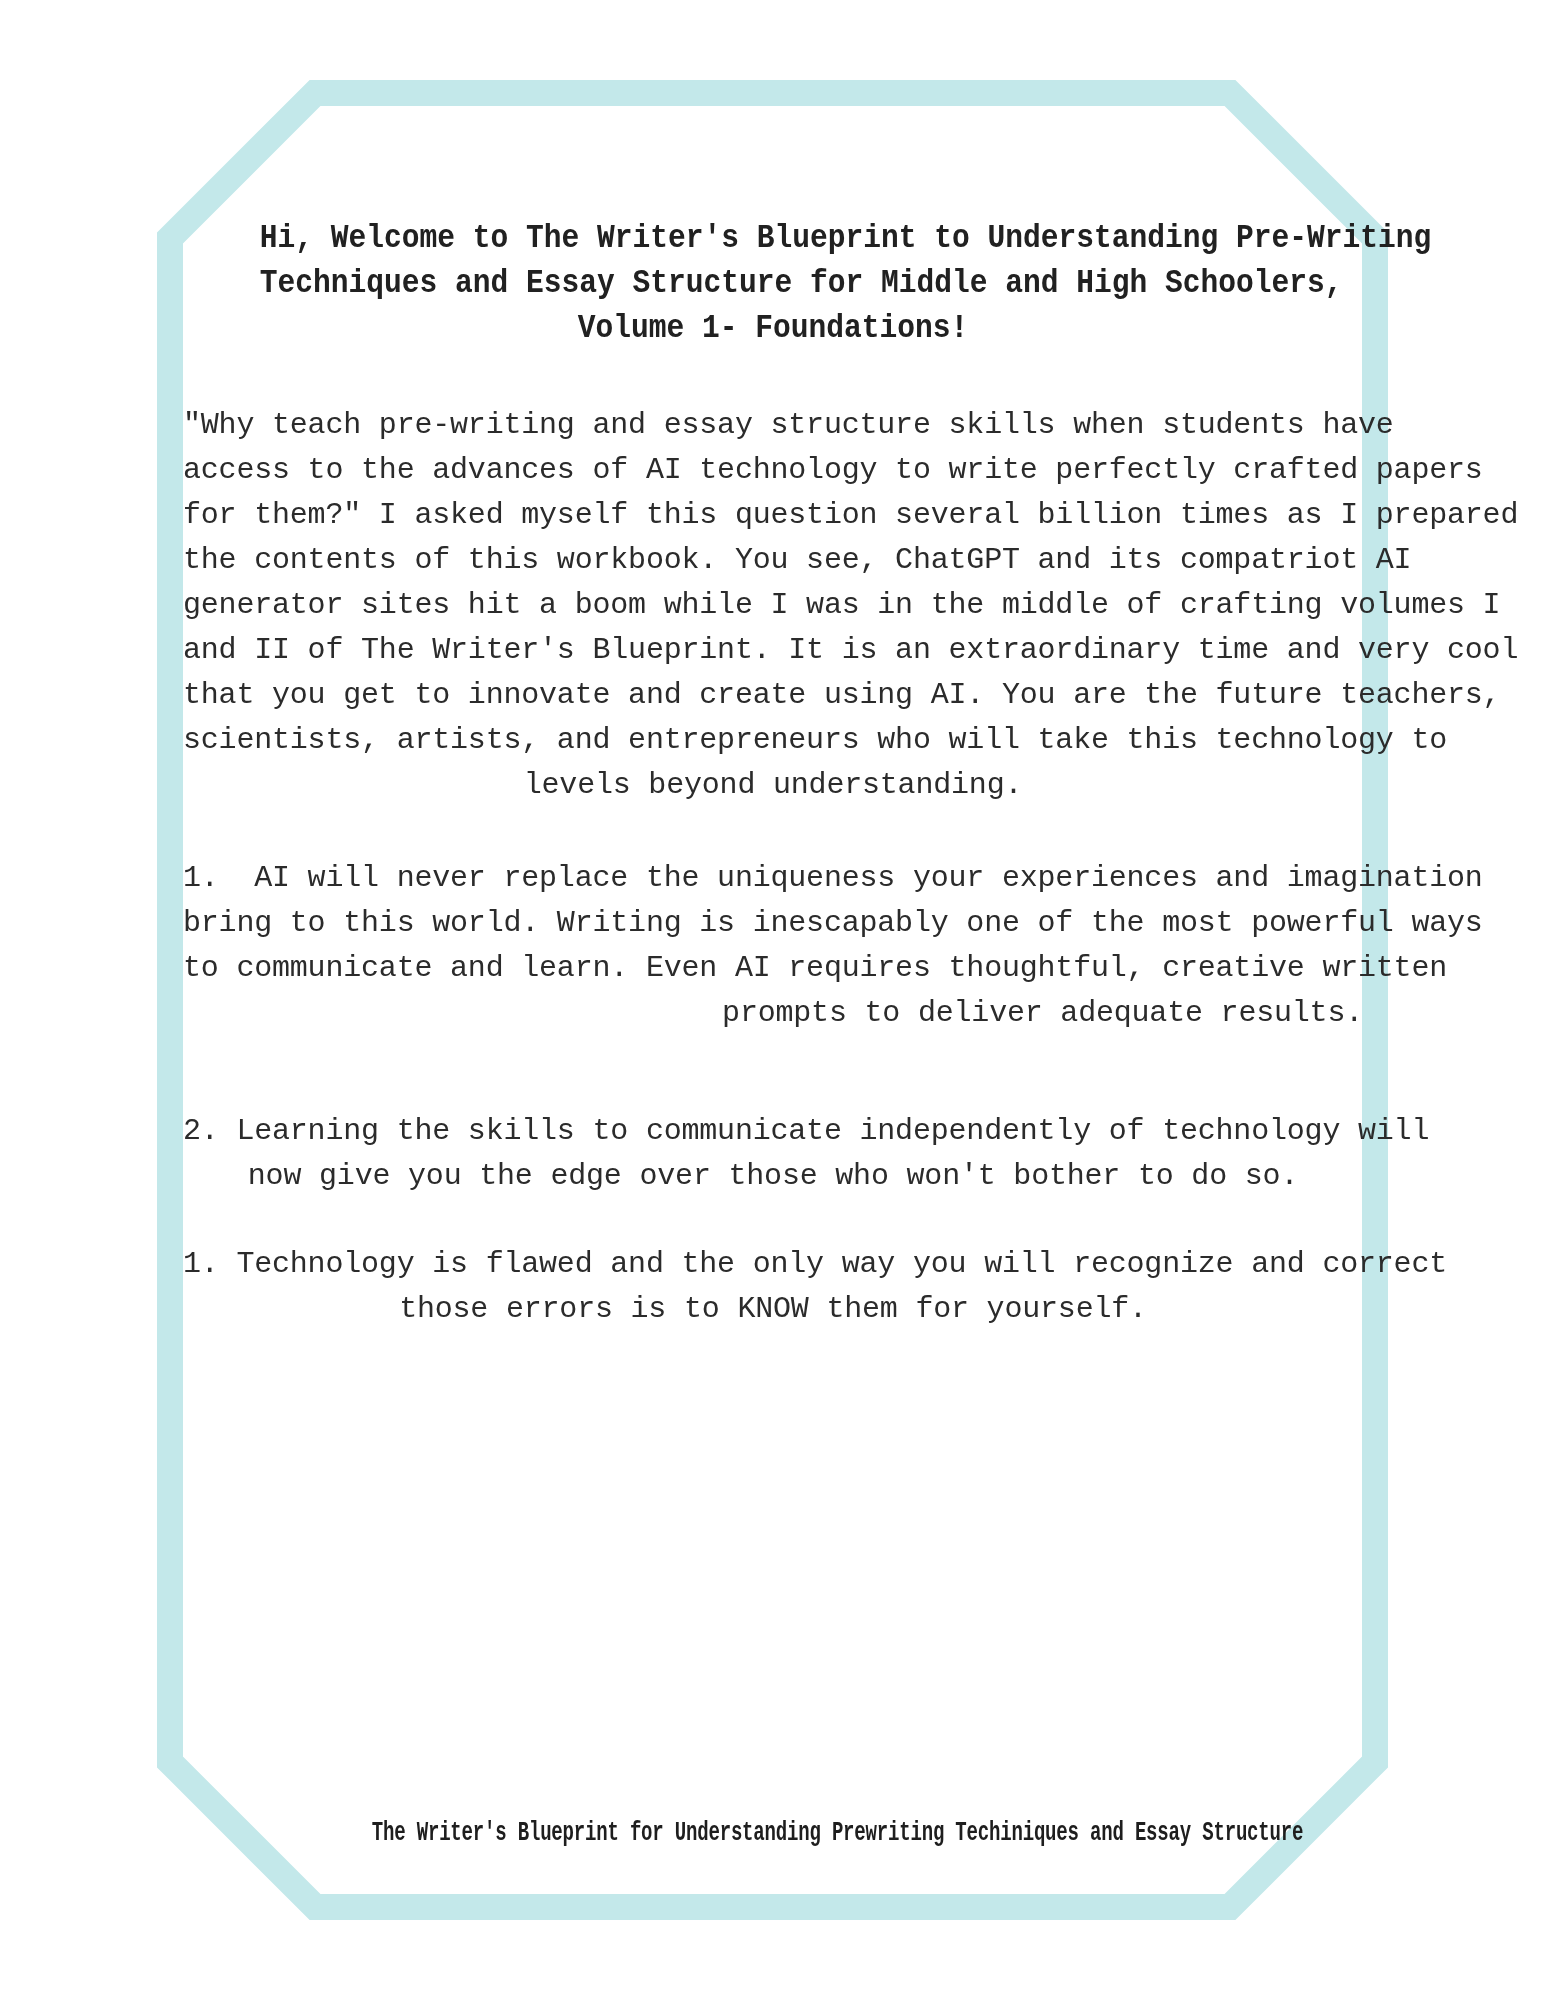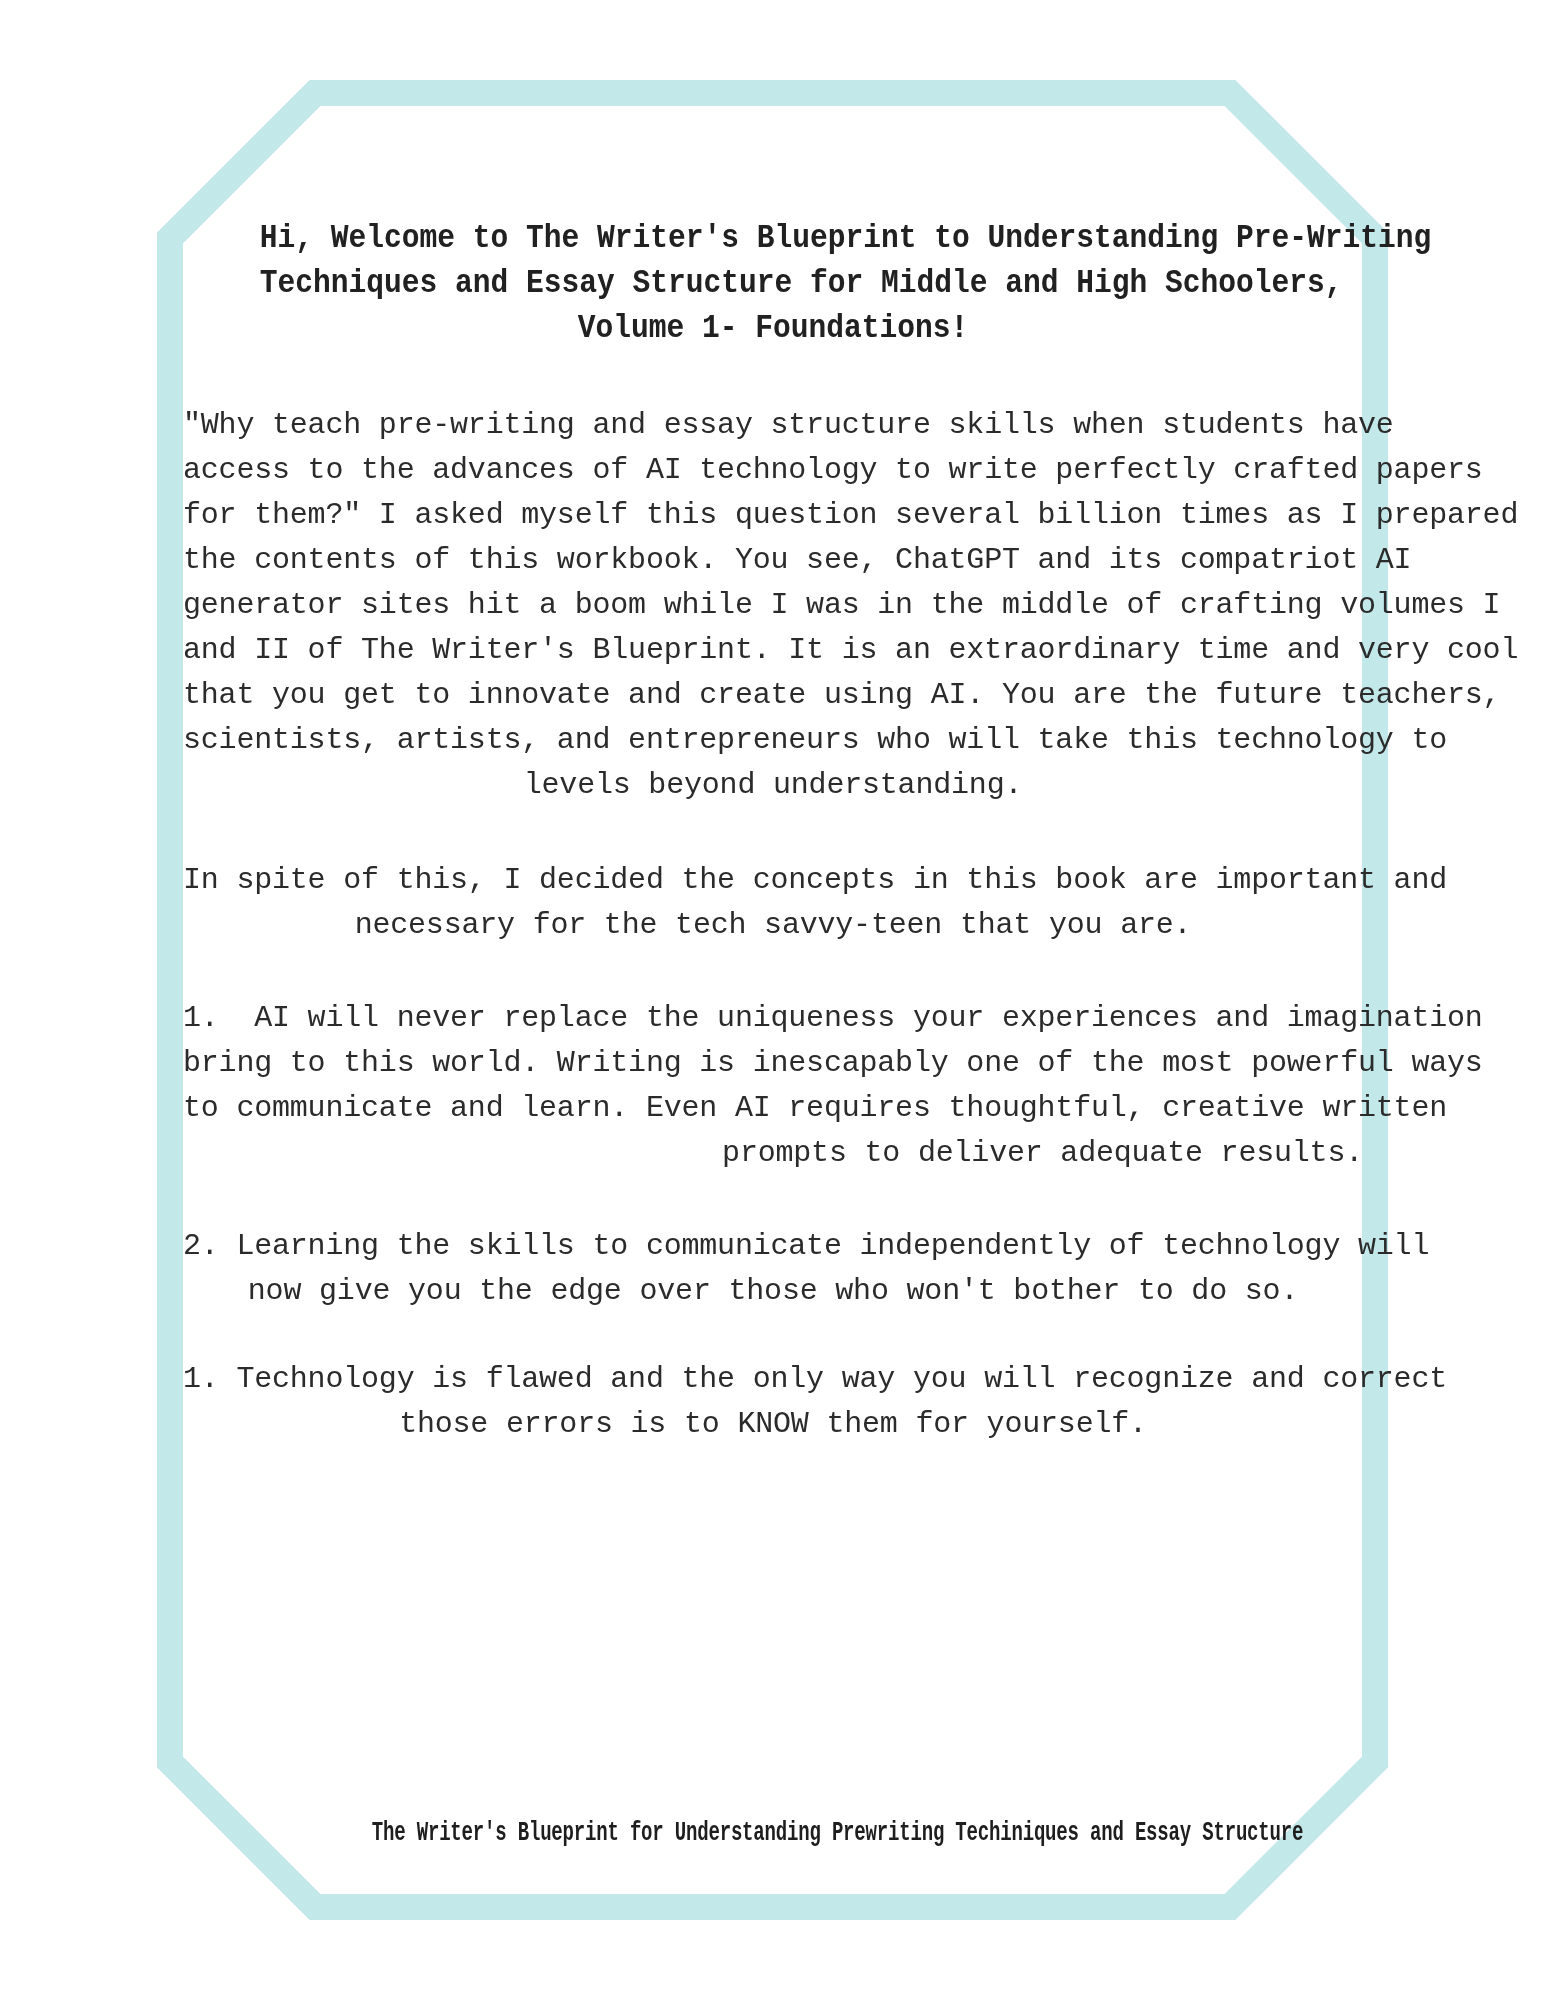--- a/index.html
+++ b/index.html
@@ -50,21 +50,21 @@
     font-size: 30px;
     line-height: 45px;
     font-weight: 400;
     white-space: pre;
     text-align: center;
     letter-spacing: -0.2px;
   }
   .mt52 { margin-top: 52px; }
   .mt50 { margin-top: 50px; }
   .mt48 { margin-top: 48px; text-align: right; }
-  .mt49 { margin-top: 48px; }
+  .mt49 { margin-top: 73px; }
   .mt43 { margin-top: 43px; }
   .footer-line {
     position: absolute;
     left: 183px;
     top: 1818px;
     width: 1180px;
     text-align: center;
     font-size: 28px;
     line-height: 30px;
     font-weight: 700;
@@ -92,22 +92,20 @@
     <p class="doc-text mt52">"Why teach pre-writing and essay structure skills when students have
 access to the advances of AI technology to write perfectly crafted papers
 for them?" I asked myself this question several billion times as I prepared
 the contents of this workbook. You see, ChatGPT and its compatriot AI
 generator sites hit a boom while I was in the middle of crafting volumes I
 and II of The Writer's Blueprint. It is an extraordinary time and very cool
 that you get to innovate and create using AI. You are the future teachers,
 scientists, artists, and entrepreneurs who will take this technology to
 levels beyond understanding.</p>
 
-    <p class="doc-text mt50">In spite of this, I decided the concepts in this book are important and
-necessary for the tech savvy-teen that you are.</p>
 
     <p class="doc-text mt48">1.  AI will never replace the uniqueness your experiences and imagination
 bring to this world. Writing is inescapably one of the most powerful ways
 to communicate and learn. Even AI requires thoughtful, creative written
 prompts to deliver adequate results.</p>
 
     <p class="doc-text mt49">2. Learning the skills to communicate independently of technology will
 now give you the edge over those who won't bother to do so.</p>
 
     <p class="doc-text mt43">1. Technology is flawed and the only way you will recognize and correct

